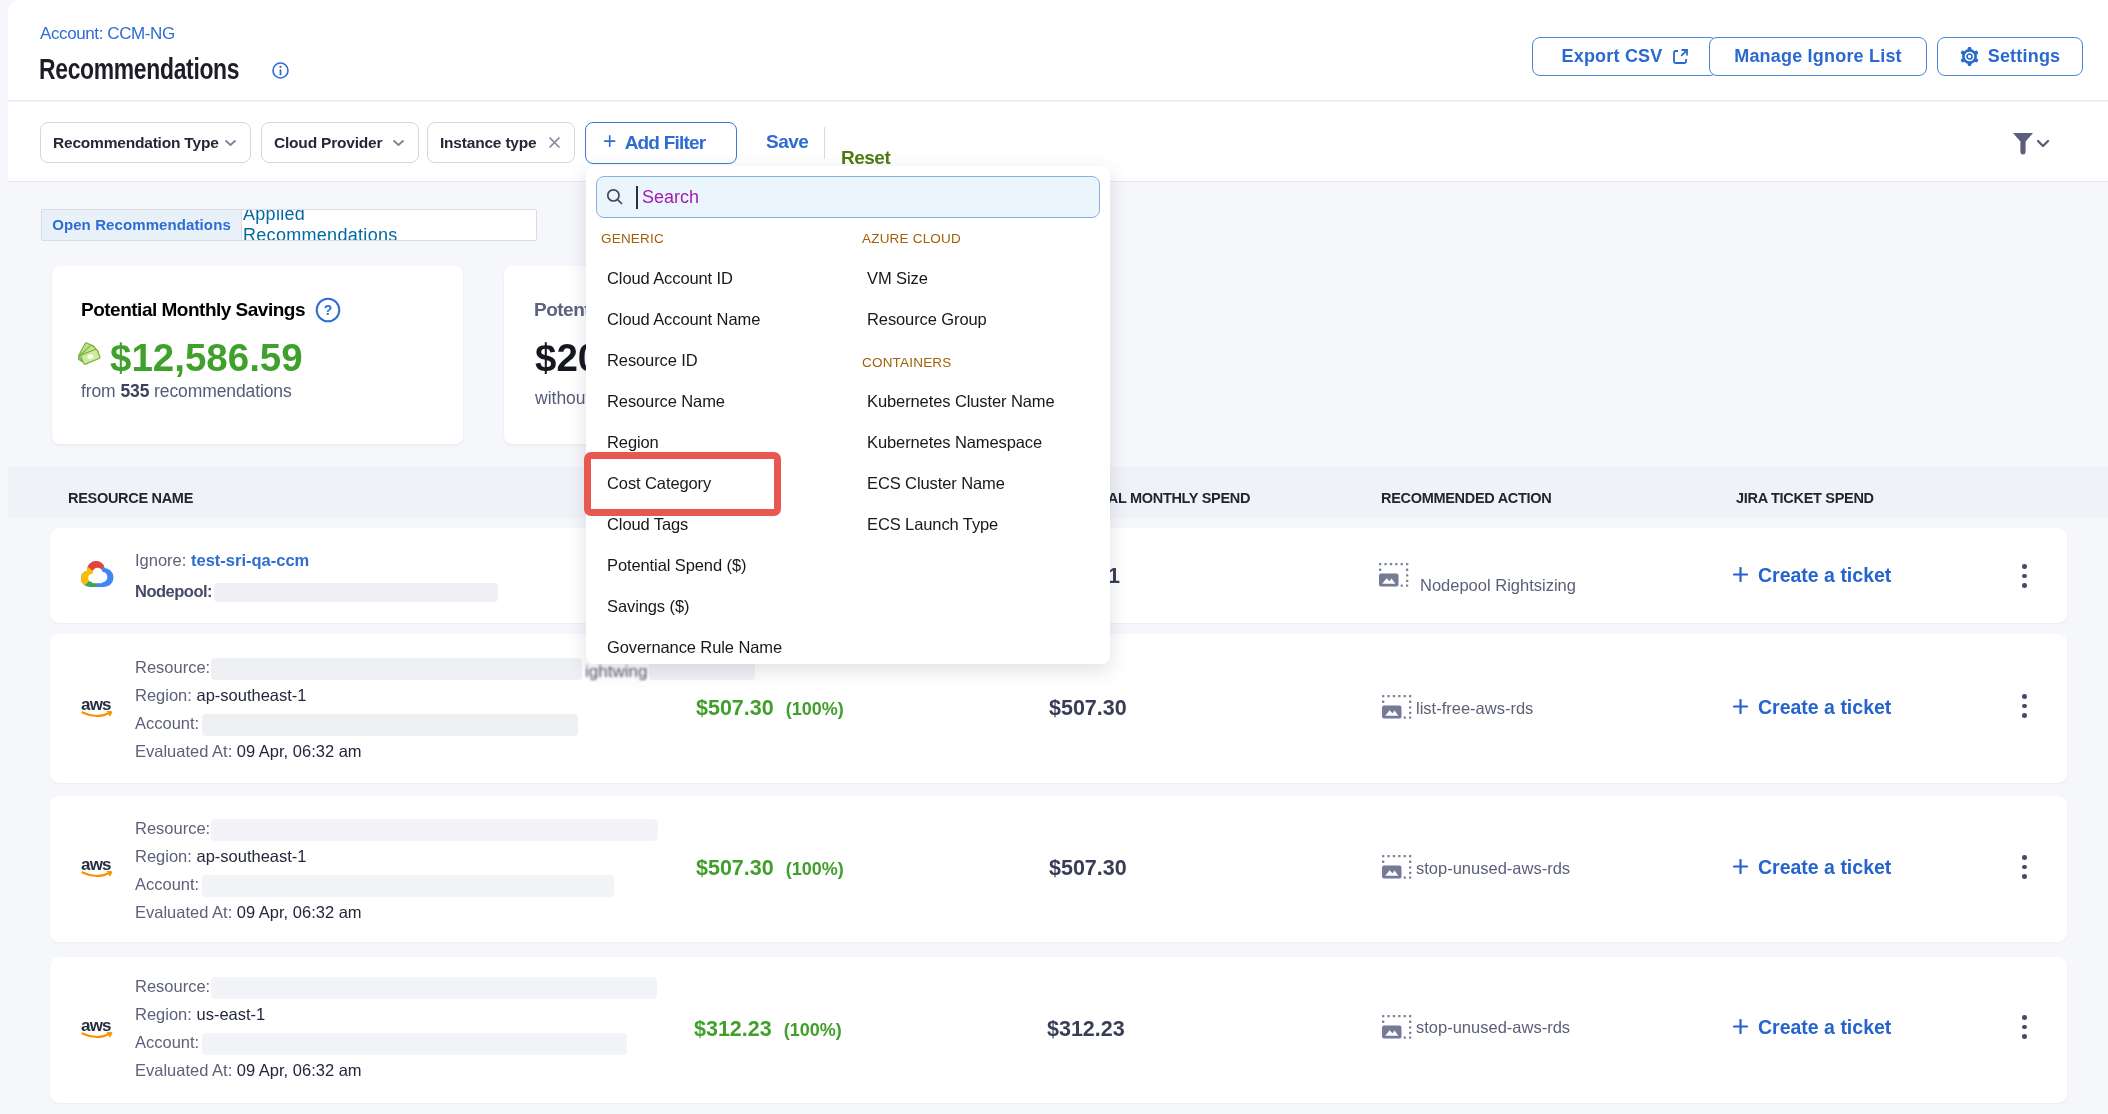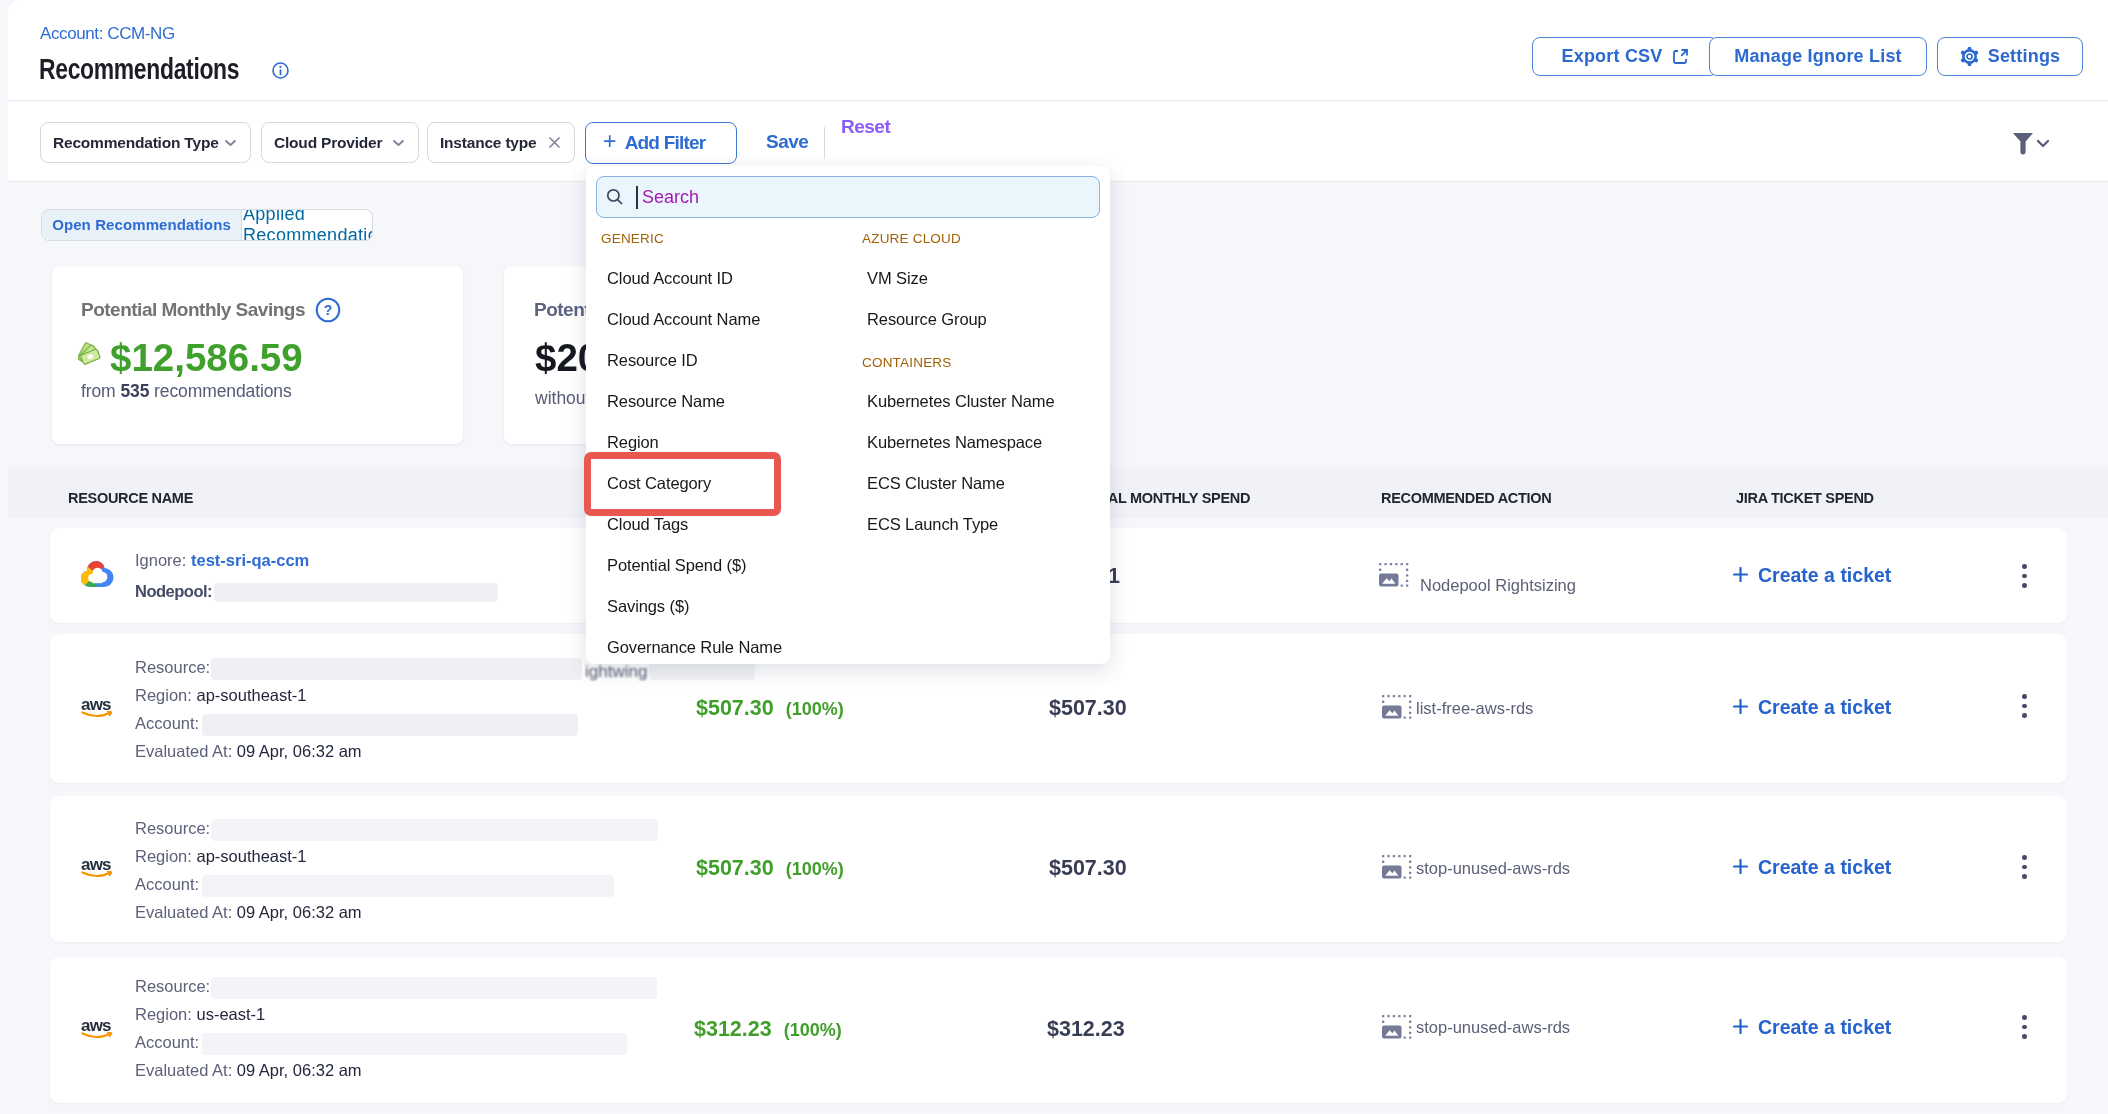--- a/index.html
+++ b/index.html
@@ -73,35 +73,35 @@
     </svg>
 </div>
 <div class="chip" style="left:427px;width:148px">Instance type
 <svg width="13" height="13" viewBox="0 0 13 13" fill="none" stroke="#80849c" stroke-width="1.6">
       <path d="M1.5 1.5 L11.5 11.5 M11.5 1.5 L1.5 11.5"></path>
     </svg>
 </div>
 <div class="btn" style="left:585px;top:122px;width:152px;height:42px;font-size:19px;color:#2e6cd3;border-color:#3e79d5;letter-spacing:-0.8px;gap:9px;justify-content:flex-start;padding-left:17px"><span style="font-weight:normal;font-size:23px;margin-top:-3px">+</span> Add Filter</div>
 <div class="abs" style="left:766px;top:131px;font-size:19px;letter-spacing:-0.5px;font-weight:bold;color:#2e6cd3">Save</div>
 <div class="abs" style="left:824px;top:127px;width:1px;height:32px;background:#d9dbe4"></div>
-<div class="abs" style="left:841px;top:116px;font-size:19px;letter-spacing:-0.5px;font-weight:bold;color:#8b5cf6">Reset</div>
+<div class="abs" style="left:841px;top:147px;font-size:19px;letter-spacing:-0.5px;font-weight:bold;color:#4d7c0f">Reset</div>
 
 <svg class="abs" style="left:2012px;top:132px" width="38" height="24" viewBox="0 0 38 24">
     <path d="M1 1 H21 L13.6 9.5 V19.5 Q13.6 22.5 11 22.5 Q8.4 22.5 8.4 19.5 V9.5 Z" fill="#5b5f79"></path>
     <path d="M26 9 L31 14 L36 9" fill="none" stroke="#5b5f79" stroke-width="2.4" stroke-linecap="round" stroke-linejoin="round"></path>
   </svg>
 
-<div class="abs" style="left:41px;top:209px;width:332px;height:32px;border:1px solid #d8dbe4;border-radius:8px;background:#fff;overflow:hidden">
+<div class="abs" style="left:41px;top:209px;width:496px;height:32px;border:1px solid #d8dbe4;border-radius:2px;background:#fff;overflow:hidden">
   <div class="abs" style="left:0;top:0;width:200px;height:32px;background:#e7f1f7;border-right:1px solid #d8dbe4;display:flex;align-items:center;justify-content:center;padding-bottom:3px;font-size:15px;font-weight:bold;color:#2e6cd3;letter-spacing:0.1px">Open Recommendations</div>
   <div class="abs" style="left:201px;top:0;width:211px;height:32px;display:flex;align-items:center;justify-content:center;padding-bottom:3px;font-size:18px;color:#0369a1;letter-spacing:0.3px">Applied Recommendations</div>
 </div>
 
 <div class="card" style="left:52px;width:411px"></div>
 <div class="card" style="left:504px;width:455px"></div>
-<div class="abs" style="left:81px;top:299px;font-size:19px;font-weight:bold;color:#737373;letter-spacing:-0.5px">Potential Monthly Savings</div>
+<div class="abs" style="left:81px;top:299px;font-size:19px;font-weight:bold;color:#000000;letter-spacing:-0.5px">Potential Monthly Savings</div>
 <svg class="abs" style="left:315px;top:297px" width="26" height="26" viewBox="0 0 26 26">
     <circle cx="13" cy="13" r="11.3" fill="none" stroke="#2e6cd3" stroke-width="2"></circle>
     <text x="13" y="18" font-size="14" font-weight="bold" fill="#2e6cd3" text-anchor="middle" font-family="Liberation Sans, sans-serif">?</text>
   </svg>
 
 <svg class="abs" style="left:78px;top:340px" width="27" height="26" viewBox="0 0 27 26">
 <g transform="rotate(-62 5.5 21)">
       <rect x="4.5" y="14.2" width="18.6" height="10.8" rx="1.9" fill="#bfe088" stroke="#79b348" stroke-width="1.2"></rect>
     </g>
 <g transform="rotate(-42 5.5 21)">

